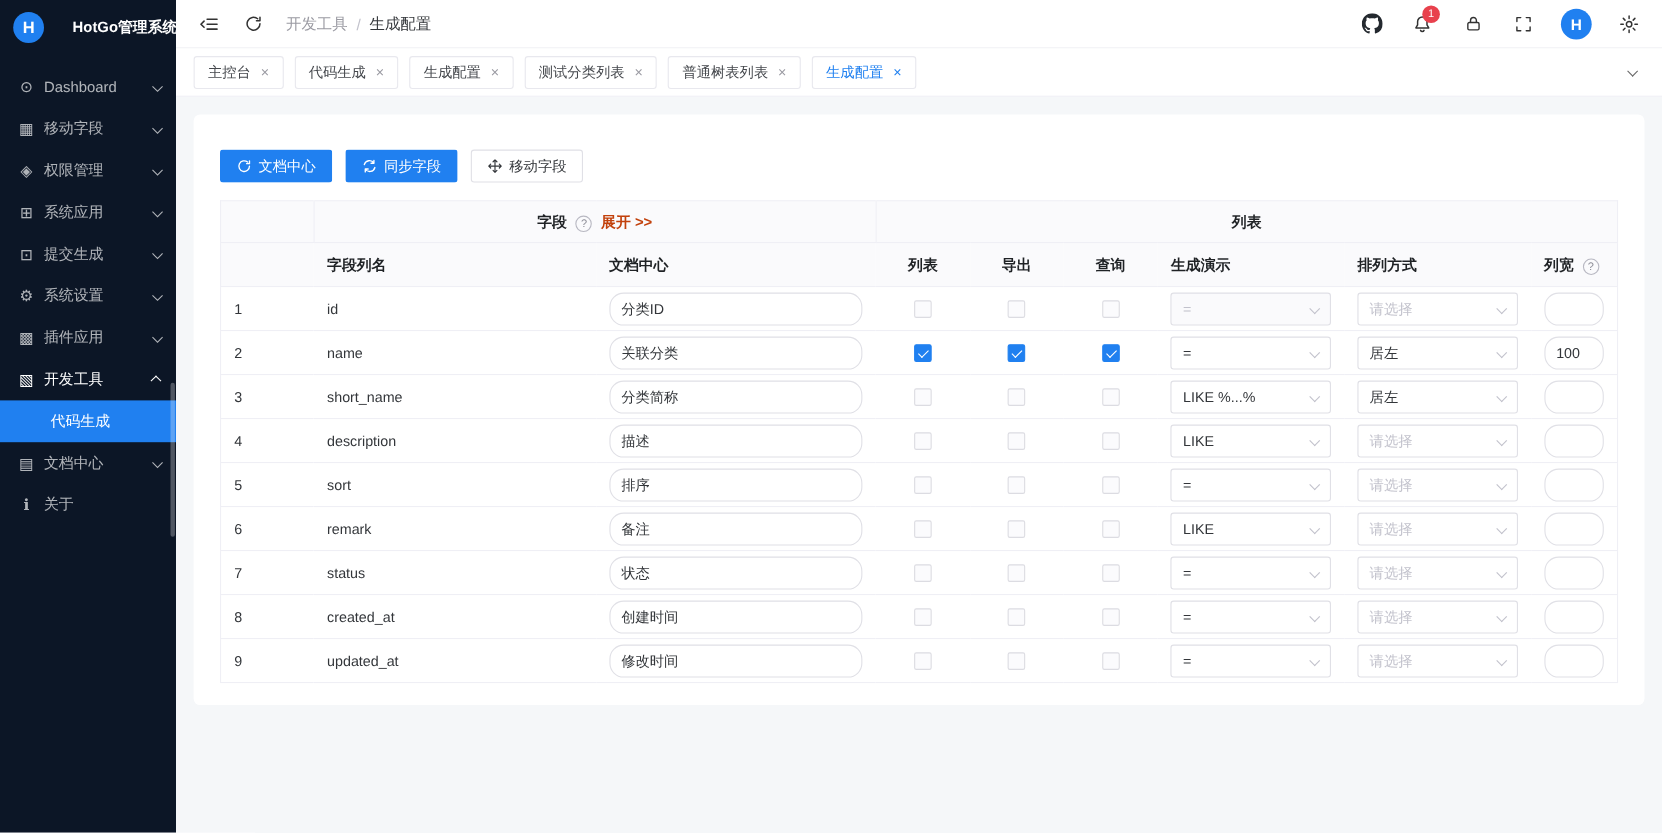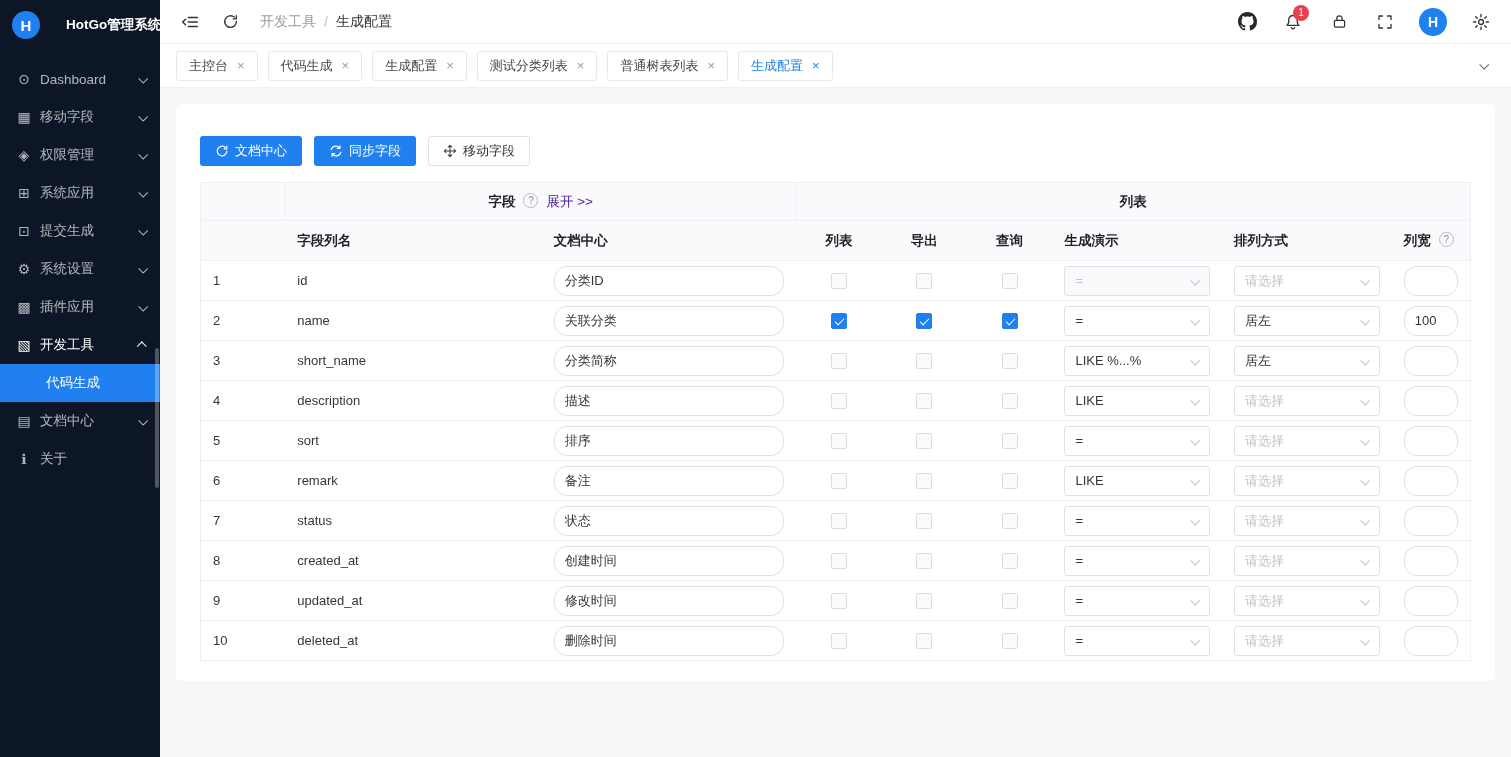--- a/index.html
+++ b/index.html
@@ -69,22 +69,22 @@
   .btn svg{display:block}
 
   .toolbar{margin-top:16px;display:flex;gap:12px}
 
   
   .tbl{margin-top:16px;width:100%;border-collapse:collapse;table-layout:fixed;border:1px solid #efeff5;font-size:13px}
   .tbl th,.tbl td{border-bottom:1px solid #efeff5;height:40px;padding:0 12px;vertical-align:middle}
   .tbl thead th{background:#fafafc;font-weight:bold;color:#1f2225;font-size:13.5px}
   .ghead th{height:38px;text-align:center}
   .ghead th.b-r{border-right:1px solid #efeff5}
-  .gwrap{display:inline-flex;align-items:flex-start;gap:8px}
-  .expand-link{color:#4c1d95;cursor:pointer;font-weight:normal;text-decoration:none}
+  .gwrap{display:inline-flex;align-items:flex-end;gap:8px}
+  .expand-link{color:#c2410c;cursor:pointer;font-weight:bold;text-decoration:none}
   .help{display:inline-flex;width:15px;height:15px;min-width:15px;border-radius:50%;border:1px solid #b8b8c2;color:#8a8a94;font-size:10px;font-weight:normal;align-items:center;justify-content:center;cursor:pointer}
   .help::after{content:'?'}
   .ta-l{text-align:left}
   .ta-c{text-align:center}
   .c-cb{text-align:center}
   .c-idx{color:#33363a}
   .c-name{color:#33363a}
   .c-desc{padding:0 6px}
   .c-sel{padding:0 8px}
   .c-w{padding:0 6px}
@@ -529,39 +529,18 @@
               </td>
               <td class="c-sel">
                 <div class="sel placeholder">
                   <span>请选择</span>
                   <i class="chev down"></i>
                 </div>
               </td>
               <td class="c-w"><input class="txt" value="" style=""></td>
             </tr>
 
-            <tr>
-              <td class="c-idx">10</td>
-              <td class="c-name">deleted_at</td>
-              <td class="c-desc"><input class="txt" value="删除时间" style=""></td>
-              <td class="c-cb"><span class="cb"></span></td>
-              <td class="c-cb"><span class="cb"></span></td>
-              <td class="c-cb"><span class="cb"></span></td>
-              <td class="c-sel">
-                <div class="sel">
-                  <span>=</span>
-                  <i class="chev down"></i>
-                </div>
-              </td>
-              <td class="c-sel">
-                <div class="sel placeholder">
-                  <span>请选择</span>
-                  <i class="chev down"></i>
-                </div>
-              </td>
-              <td class="c-w"><input class="txt" value="" style=""></td>
-            </tr>
           </tbody>
       </table>
 
     </div>
   </div>
 </div>
 
 </body></html>

